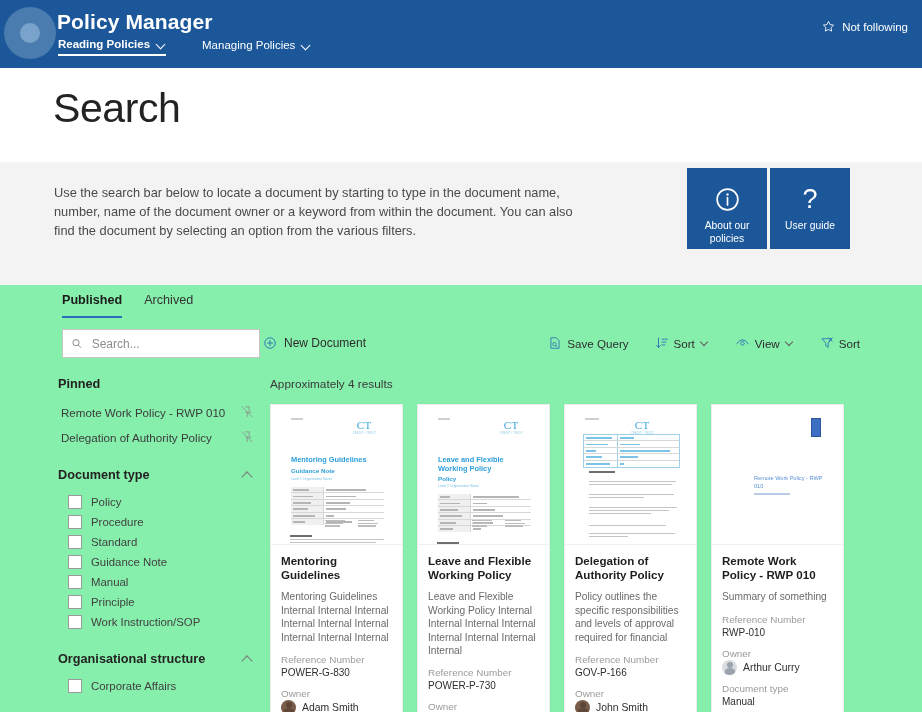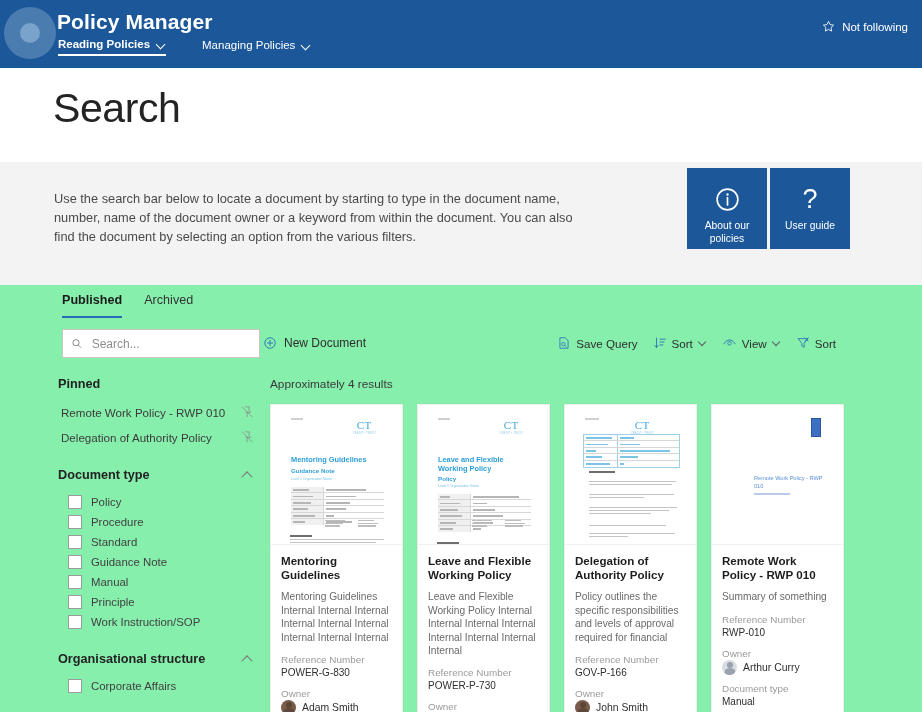--- a/index.html
+++ b/index.html
@@ -85,21 +85,21 @@
   }
 
   
   .intro-band {
     position: relative;
     height: 123px;
     background: #f3f3f3;
   }
   .intro-text {
     position: absolute;
-    left: 54px; top: 27px;
+    left: 54px; top: 21px;
     width: 530px;
     font-size: 12.8px;
     line-height: 19px;
     color: #4a4a4a;
   }
   .tiles {
     position: absolute;
     right: 72px; top: 6px;
     display: flex;
     gap: 3px;
@@ -160,22 +160,22 @@
 
   .new-doc-btn {
     position: absolute;
     left: 263px; top: 51px;
     display: flex; align-items: center; gap: 7px;
     font-size: 12px; color: #2d2d2d; cursor: pointer;
   }
 
   .cmdbar {
     position: absolute;
-    right: 86px; top: 51px;
-    display: flex; align-items: center; gap: 15px;
+    right: 62px; top: 51px;
+    display: flex; align-items: center; gap: 26px;
   }
   .cmd {
     display: flex; align-items: center; gap: 5px;
     font-size: 11.6px; color: #2d2d2d; cursor: pointer;
   }
   .cmd .chev-d {
     width: 8px; height: 8px; position: relative; margin-left: 1px;
   }
   .cmd .chev-d::after {
     content: ""; position: absolute; left: 0; top: 0;

